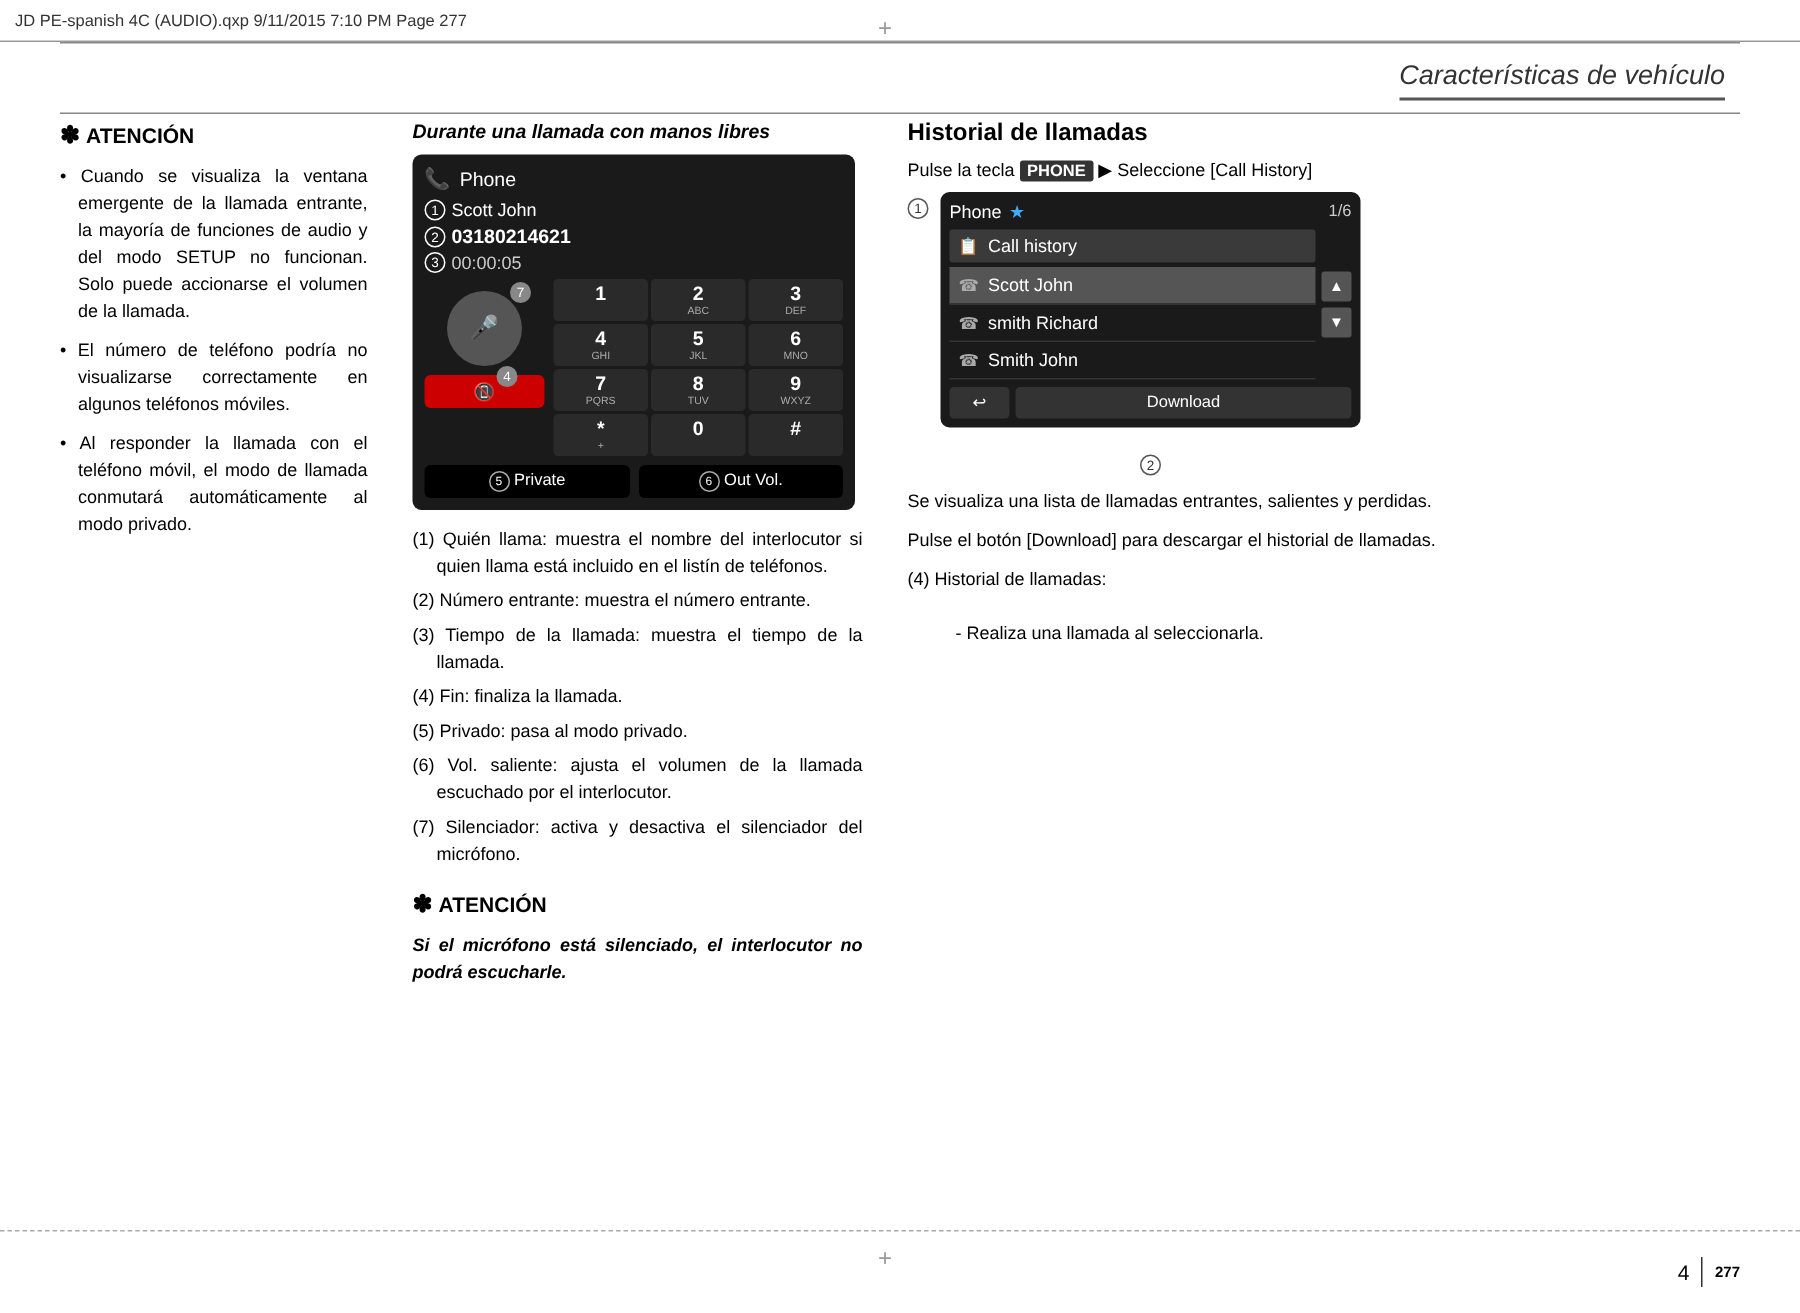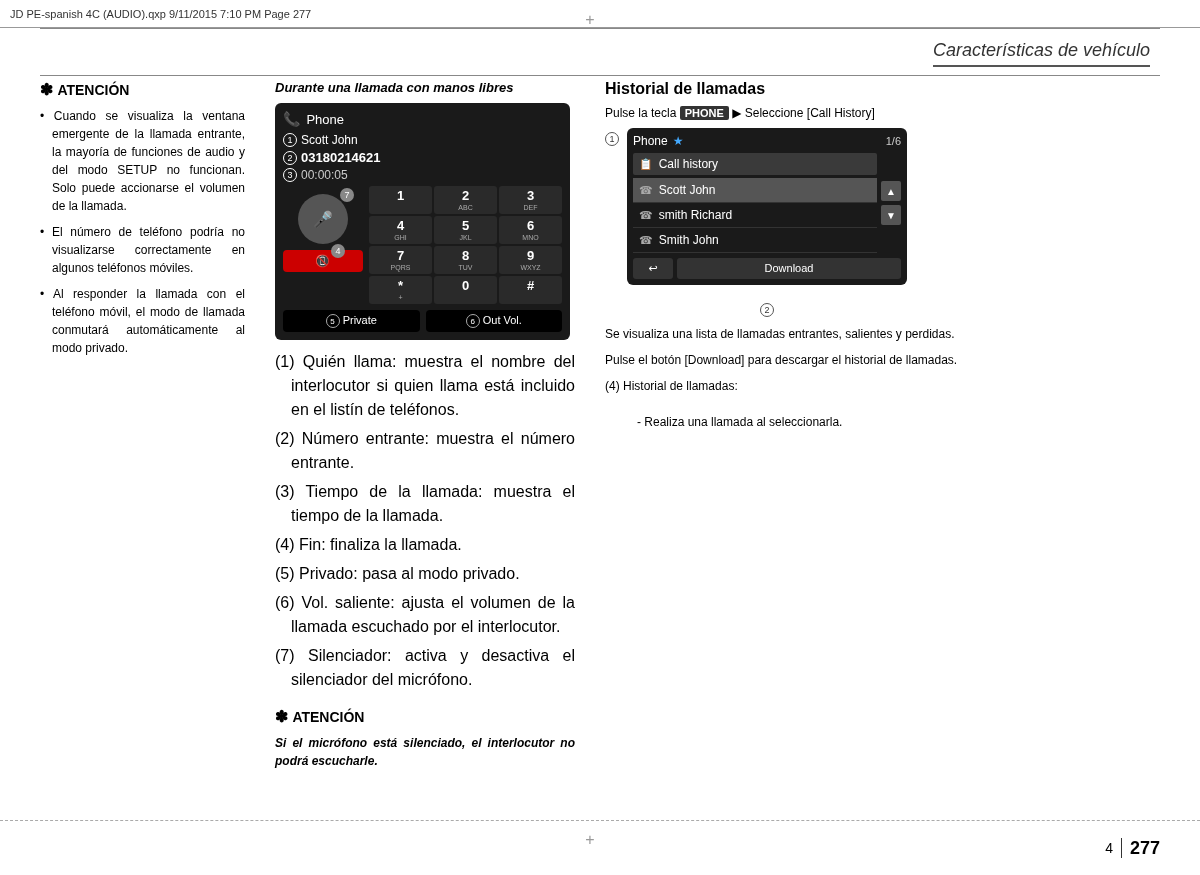--- a/index.html
+++ b/index.html
@@ -240,21 +240,21 @@
       color: #fff;
     }
 
     
     .numbered-list {
       list-style: none;
       padding: 0;
     }
 
     .numbered-list li {
-      font-size: 16px;
+      font-size: 12px;
       line-height: 1.5;
       text-align: justify;
       margin-bottom: 5px;
       padding-left: 16px;
       text-indent: -16px;
     }
 
     .atention-box {
       margin-top: 15px;
     }
@@ -407,21 +407,21 @@
       font-size: 14px;
     }
 
     .page-num-divider {
       width: 1px;
       height: 20px;
       background: #333;
     }
 
     .page-num-num {
-      font-size: 18px;
+      font-size: 10px;
       font-weight: bold;
     }
 
     
     .cross-marker {
       position: absolute;
       width: 20px;
       height: 20px;
     }
 

